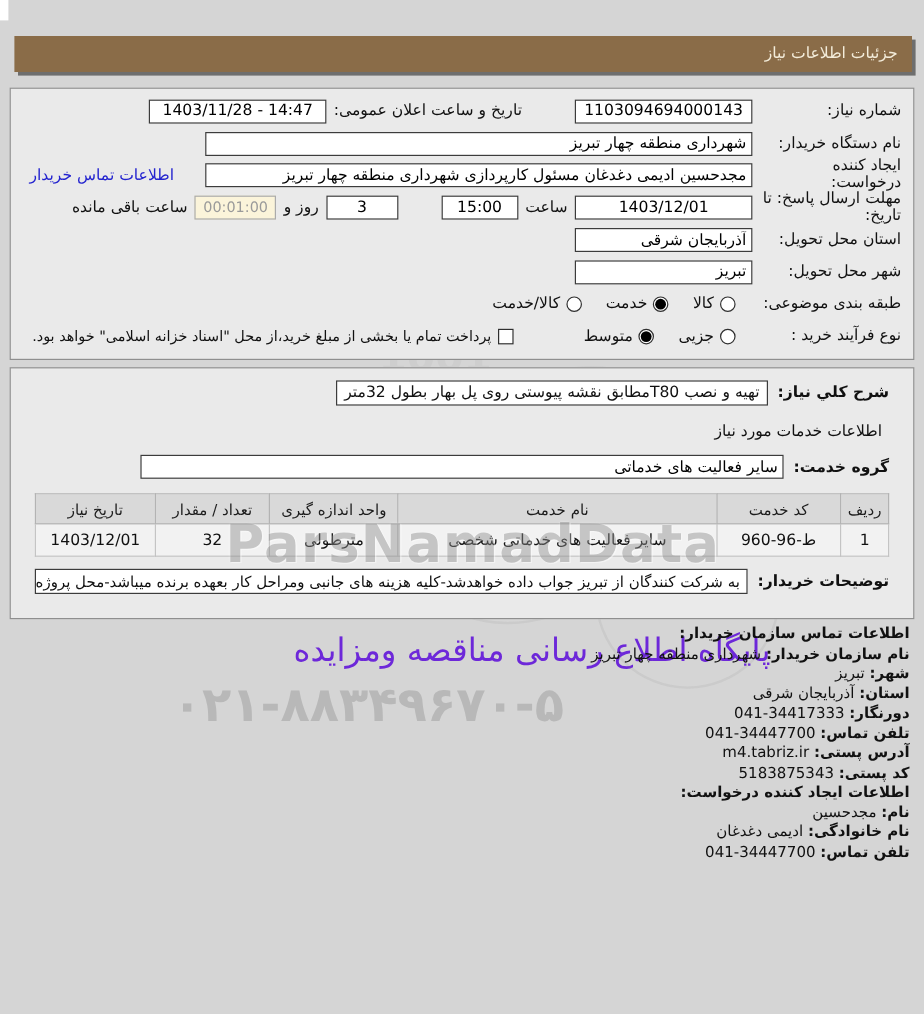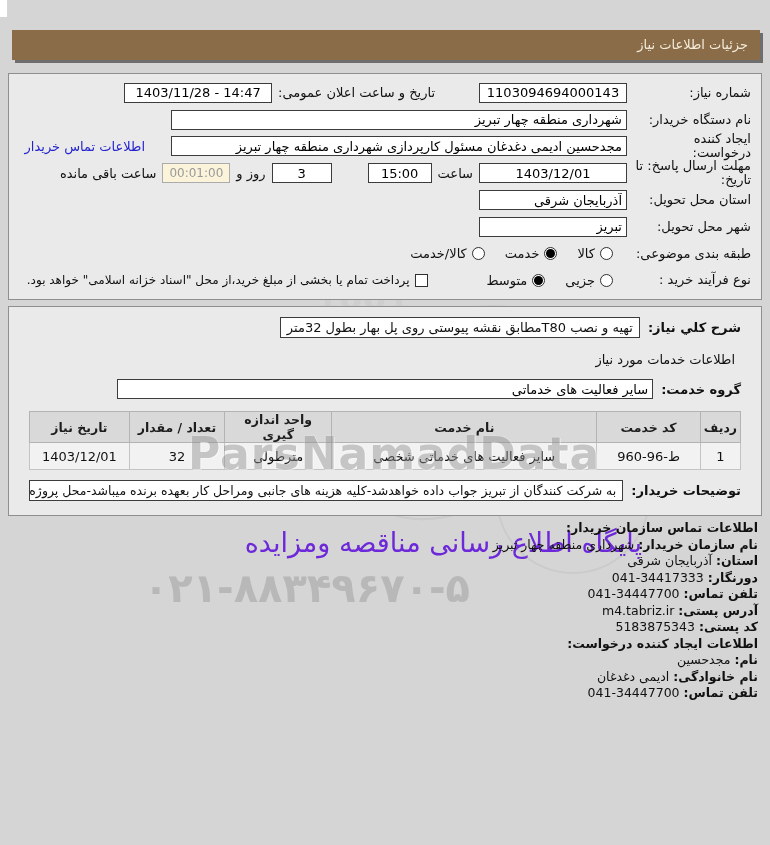--- a/index.html
+++ b/index.html
@@ -61,21 +61,21 @@
   .blabel{font-weight:bold;flex:0 0 auto}
   .vbox{
     border:1px solid #3c3c3c;background:#fff;padding:2px 6px;
     font-size:13px;white-space:nowrap;overflow:hidden;
   }
   .sheading{font-weight:normal;font-size:13px;margin:14px 6px 0 0}
   .grprow{margin-top:12px}
   input.grp{width:536px;text-align:right}
   table.svc{width:100%;border-collapse:collapse;margin-top:12px;background:#fff}
   table.svc th{
-    background:#d9d9d9;border:1px solid #b3b3b3;font-size:12.5px;font-weight:bold;
+    background:#d9d9d9;border:1px solid #b3b3b3;font-size:12.5px;font-weight:normal;
     height:24px;padding:0 3px;color:#1d1d1d;
   }
   table.svc td{
     background:#f2f2f2;border:1px solid #c4c4c4;font-size:13px;height:26px;
     text-align:center;padding:0 3px;
   }
   .notes{margin-top:10px}
   .notesbox{flex:1;font-size:12.5px}
   
   .contact{
@@ -240,20 +240,21 @@
   </div>
 </div>
 
 <div class="wm wm-fa1">پایگاه اطلاع رسانی مناقصه ومزایده</div>
 <div class="wm wm-phone">۰۲۱-۸۸۳۴۹۶۷۰-۵</div>
 <div class="wm wm-brand">ParsNamadData</div>
 
 <div class="contact">
   <div class="cline"><span class="cl">اطلاعات تماس سازمان خریدار:</span></div>
   <div class="cline"><span class="cl">نام سازمان خریدار:</span><span class="cv">شهرداری منطقه چهار تبریز</span></div>
+  <div class="cline"><span class="cl">شهر:</span><span class="cv">تبریز</span></div>
   <div class="cline"><span class="cl">استان:</span><span class="cv">آذربایجان شرقی</span></div>
   <div class="cline"><span class="cl">دورنگار:</span><span class="cv">34417333-041</span></div>
   <div class="cline"><span class="cl">تلفن تماس:</span><span class="cv">34447700-041</span></div>
   <div class="cline"><span class="cl">آدرس پستی:</span><span class="cv">m4.tabriz.ir</span></div>
   <div class="cline"><span class="cl">کد پستی:</span><span class="cv">5183875343</span></div>
   <div class="cline"><span class="cl">اطلاعات ایجاد کننده درخواست:</span></div>
   <div class="cline"><span class="cl">نام:</span><span class="cv">مجدحسین</span></div>
   <div class="cline"><span class="cl">نام خانوادگی:</span><span class="cv">ادیمی دغدغان</span></div>
   <div class="cline"><span class="cl">تلفن تماس:</span><span class="cv">34447700-041</span></div>
 </div>

